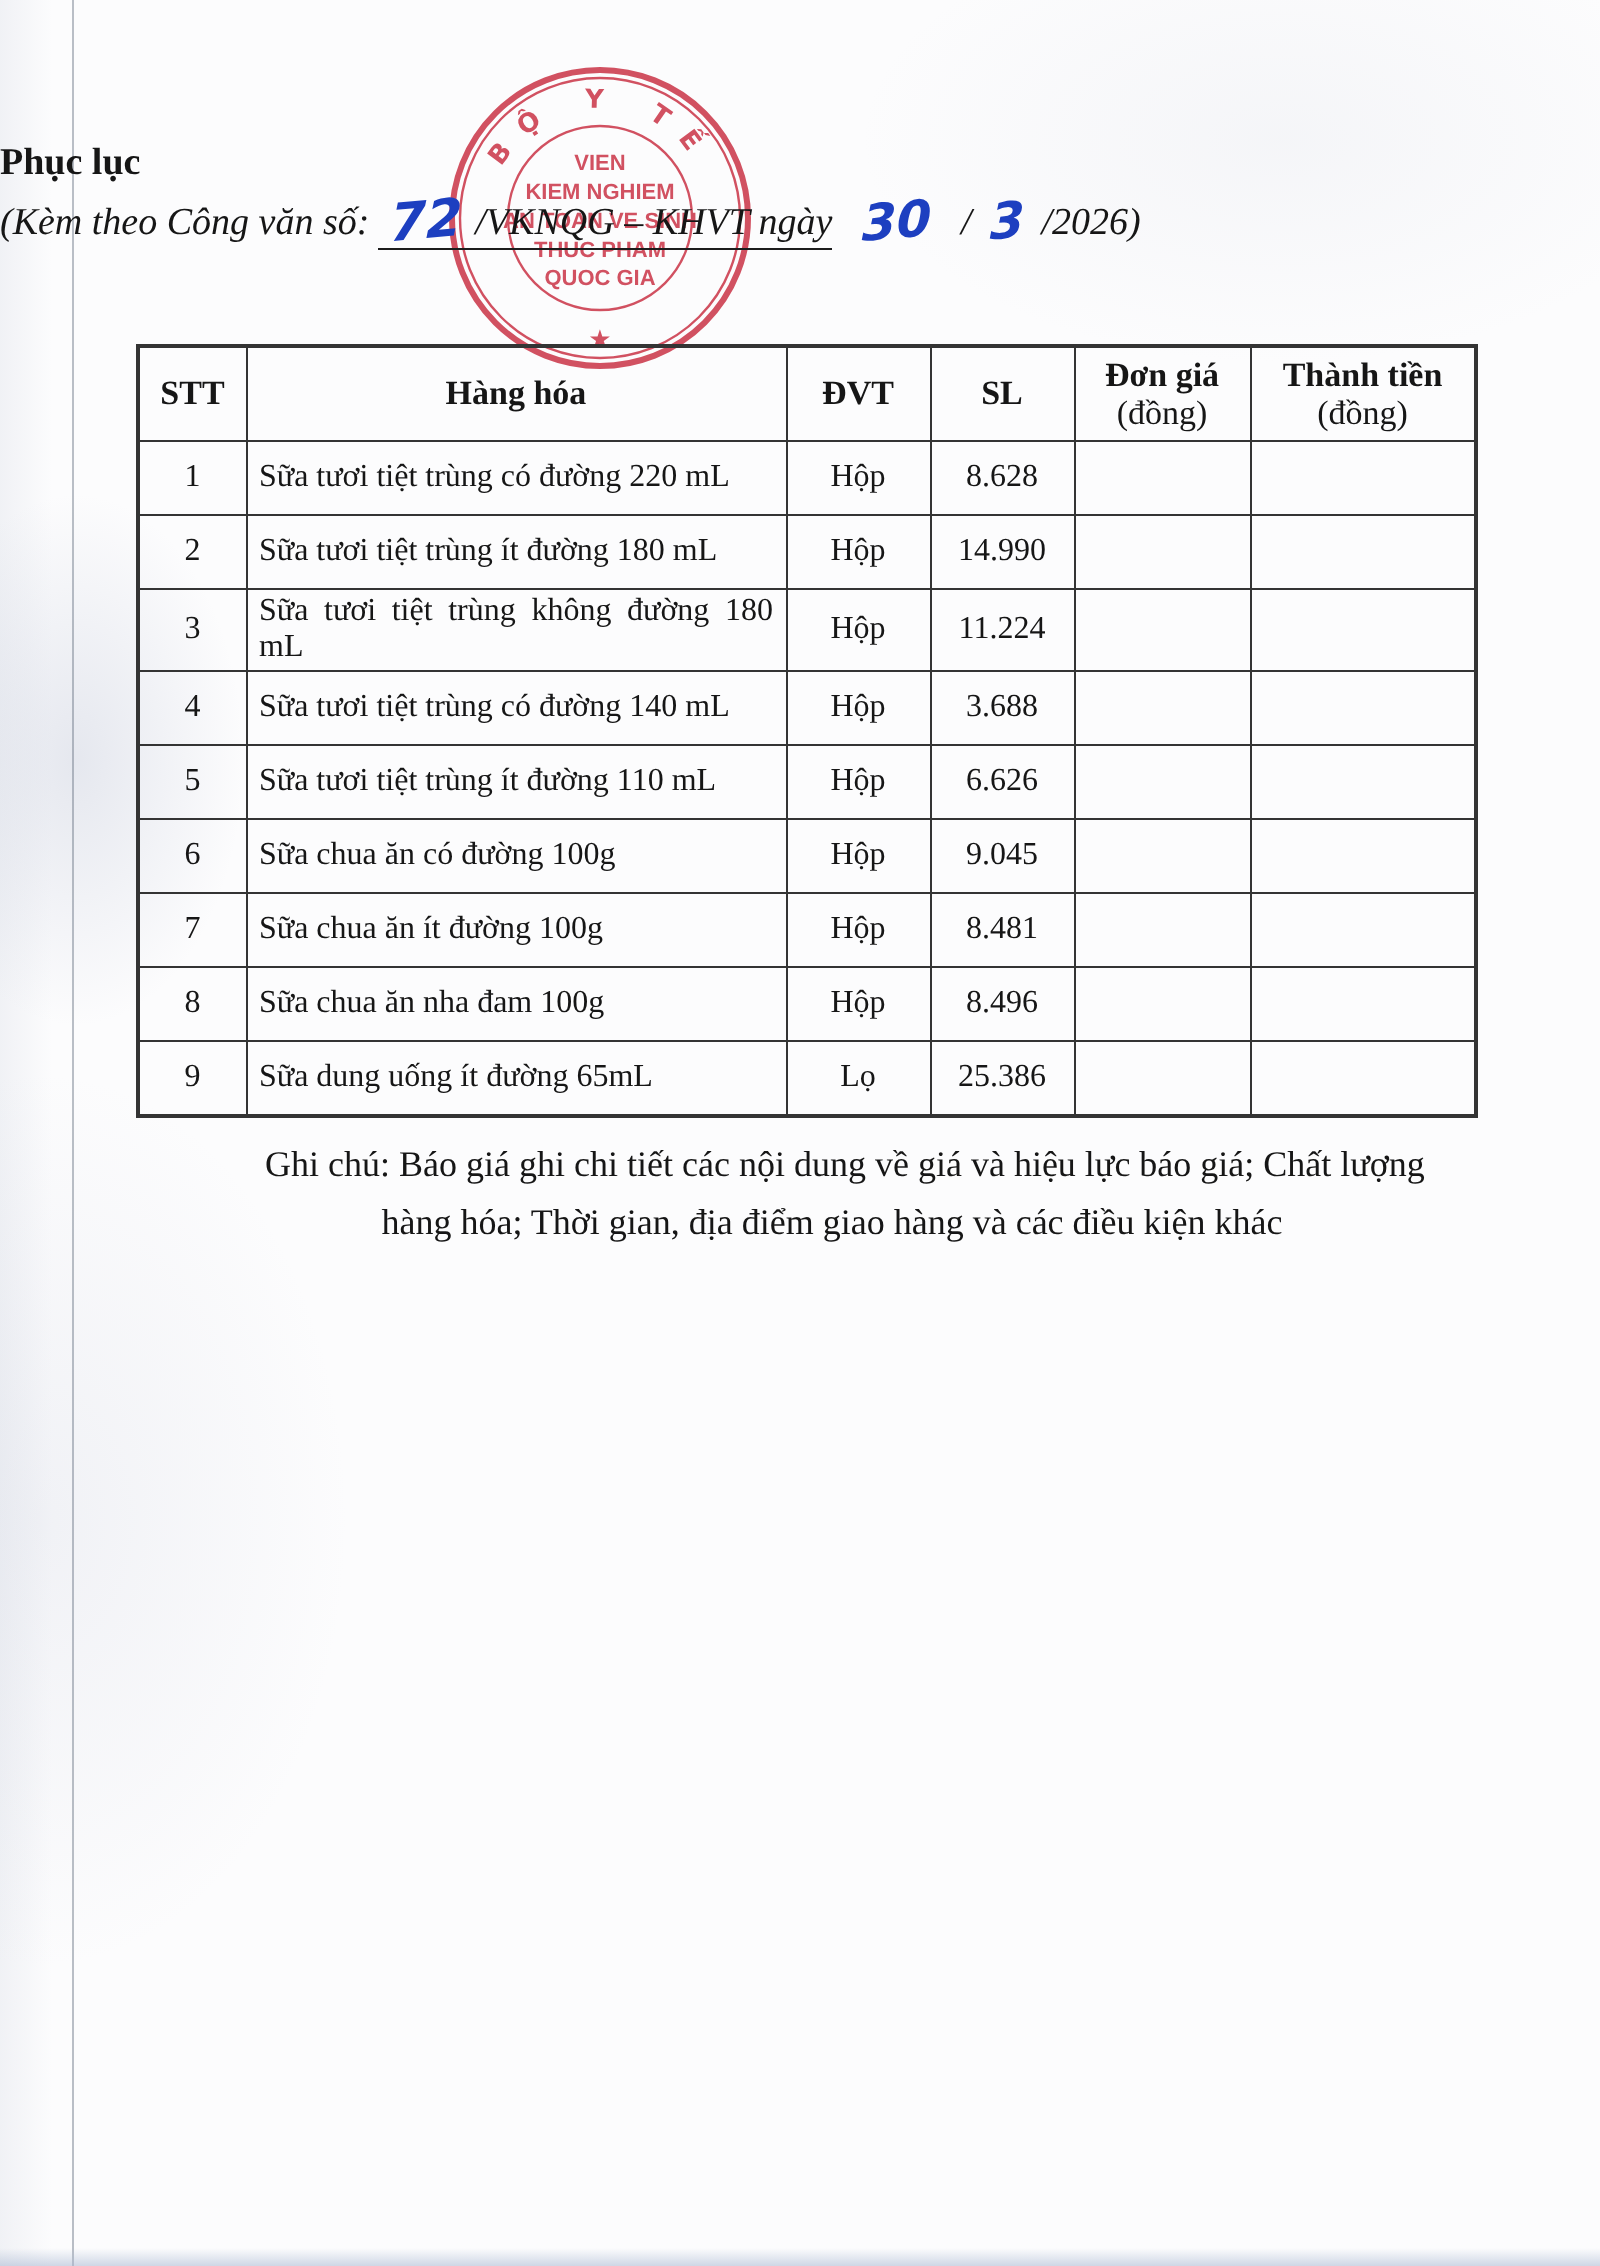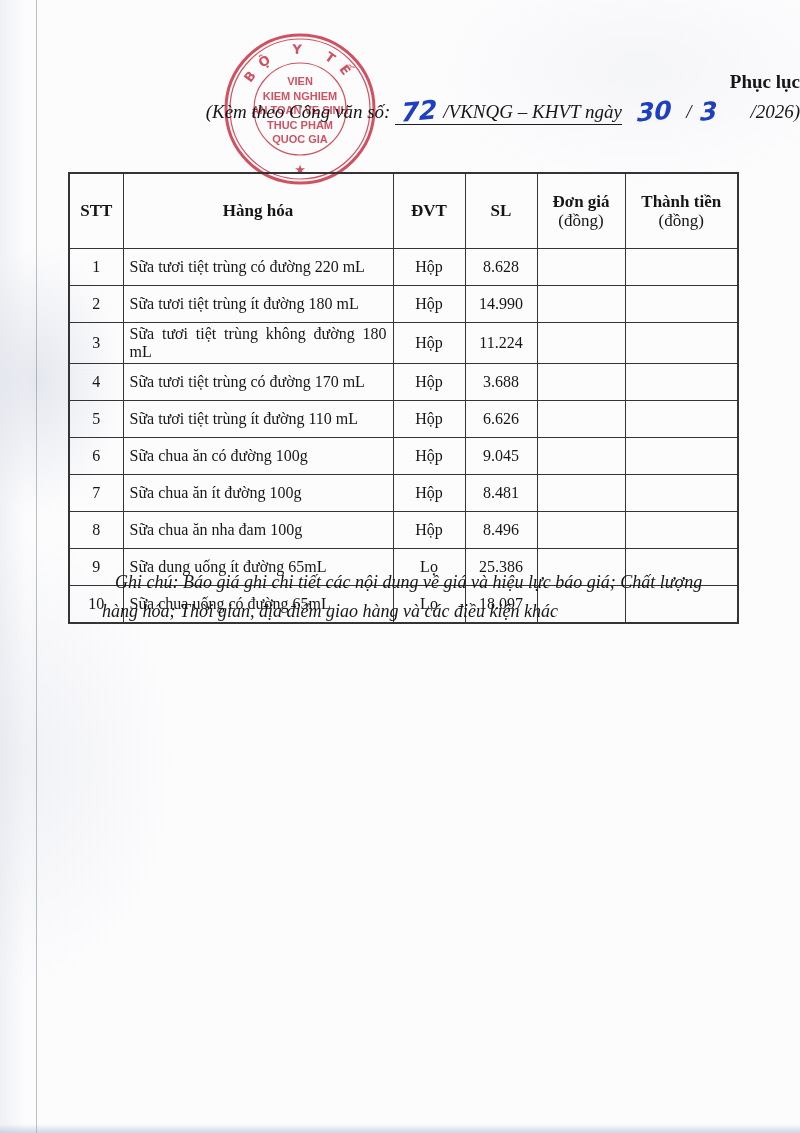--- a/index.html
+++ b/index.html
@@ -19,57 +19,57 @@
   }
   .scan-line-left {
     position:absolute; left:36px; top:0; width:1px; height:1133px;
     background:rgba(105,115,130,0.45);
   }
   .bottom-strip {
     position:absolute; left:0; bottom:0; width:800px; height:9px;
     background:linear-gradient(to bottom, rgba(185,196,216,0) 0%, rgba(170,184,210,0.55) 100%);
   }
   
-  .doc-header { position:absolute; left:0; top:70px; width:800px; text-align:right; }
+  .doc-header { position:absolute; left:0; top:70px; width:800px; text-align:left; }
   .appendix { font-size:19px; font-weight:bold; line-height:1.25; }
   .doc-title { font-size:21px; font-weight:bold; letter-spacing:0.5px; line-height:1.3; }
   .ref-line { font-size:19px; font-style:italic; margin-top:7px; white-space:nowrap; }
   .u { border-bottom:1.4px solid #1c1c1c; padding-bottom:2px; }
   .hand {
     font-family:"DejaVu Sans", sans-serif; font-style:italic; font-weight:bold;
     color:var(--hand,#1d3fc0); display:inline-block; transform:rotate(-5deg) skewX(-6deg);
     position:relative; top:2px; font-size:25px; line-height:0;
   }
   .hand.doc-num { margin:0 6px; font-size:26px; }
   .hand.day { margin-left:10px; }
   .hand.month { margin:0 4px; }
   .ref-slash { margin-left:10px; }
-  .ref-suffix { margin-left:24px; }
+  .ref-suffix { margin-left:0; }
   
   .stamp { position:absolute; left:218px; top:28px; width:164px; height:164px; opacity:0.83; }
   
   table.price {
     position:absolute; left:68px; top:172px; width:669px;
     border-collapse:collapse; table-layout:fixed;
     font-size:16px;
   }
   table.price, table.price th, table.price td { border:1.5px solid #343434; }
   table.price { border-width:2px; }
   table.price th {
-    font-weight:bold; font-size:17px; line-height:1.12; padding:17px 2px; height:40px;
+    font-weight:bold; font-size:17px; line-height:1.12; padding:3px 2px; height:40px;
     vertical-align:middle; text-align:center;
   }
   table.price td { padding:2px 6px; height:32px; vertical-align:middle; }
   td.col-stt, td.col-unit, td.col-qty { text-align:center; }
   td.col-item { text-align:justify; padding-left:9px; padding-right:9px; }
   th .th-sub { font-weight:normal; }
   
   .note {
     position:absolute; left:102px; top:568px; width:628px;
-    font-size:18px; font-style:italic; line-height:1.6; text-indent:13px;
+    font-size:18px; line-height:1.6; text-indent:13px;text-align:center;
   }
 </style>
 </head>
 <body>
 
 <div class="paper">
 
   <div class="smudges"></div>
   <div class="scan-line-left"></div>
 
@@ -150,21 +150,21 @@
         <tr>
           <td class="col-stt">3</td>
           <td class="col-item">Sữa tươi tiệt trùng không đường 180 mL</td>
           <td class="col-unit">Hộp</td>
           <td class="col-qty">11.224</td>
           <td class="col-price"></td>
           <td class="col-total"></td>
         </tr>
         <tr>
           <td class="col-stt">4</td>
-          <td class="col-item">Sữa tươi tiệt trùng có đường 170 mL</td>
+          <td class="col-item">Sữa tươi tiệt trùng có đường 140 mL</td>
           <td class="col-unit">Hộp</td>
           <td class="col-qty">3.688</td>
           <td class="col-price"></td>
           <td class="col-total"></td>
         </tr>
         <tr>
           <td class="col-stt">5</td>
           <td class="col-item">Sữa tươi tiệt trùng ít đường 110 mL</td>
           <td class="col-unit">Hộp</td>
           <td class="col-qty">6.626</td>
@@ -196,27 +196,19 @@
           <td class="col-total"></td>
         </tr>
         <tr>
           <td class="col-stt">9</td>
           <td class="col-item">Sữa dung uống ít đường 65mL</td>
           <td class="col-unit">Lọ</td>
           <td class="col-qty">25.386</td>
           <td class="col-price"></td>
           <td class="col-total"></td>
         </tr>
-        <tr>
-          <td class="col-stt">10</td>
-          <td class="col-item">Sữa chua uống có đường 65mL</td>
-          <td class="col-unit">Lọ</td>
-          <td class="col-qty">18.097</td>
-          <td class="col-price"></td>
-          <td class="col-total"></td>
-        </tr>
       </tbody>
   </table>
 
   <div class="note">Ghi chú: Báo giá ghi chi tiết các nội dung về giá và hiệu lực báo giá; Chất lượng hàng hóa; Thời gian, địa điểm giao hàng và các điều kiện khác</div>
 
   <div class="bottom-strip"></div>
 </div>
 
 </body></html>

